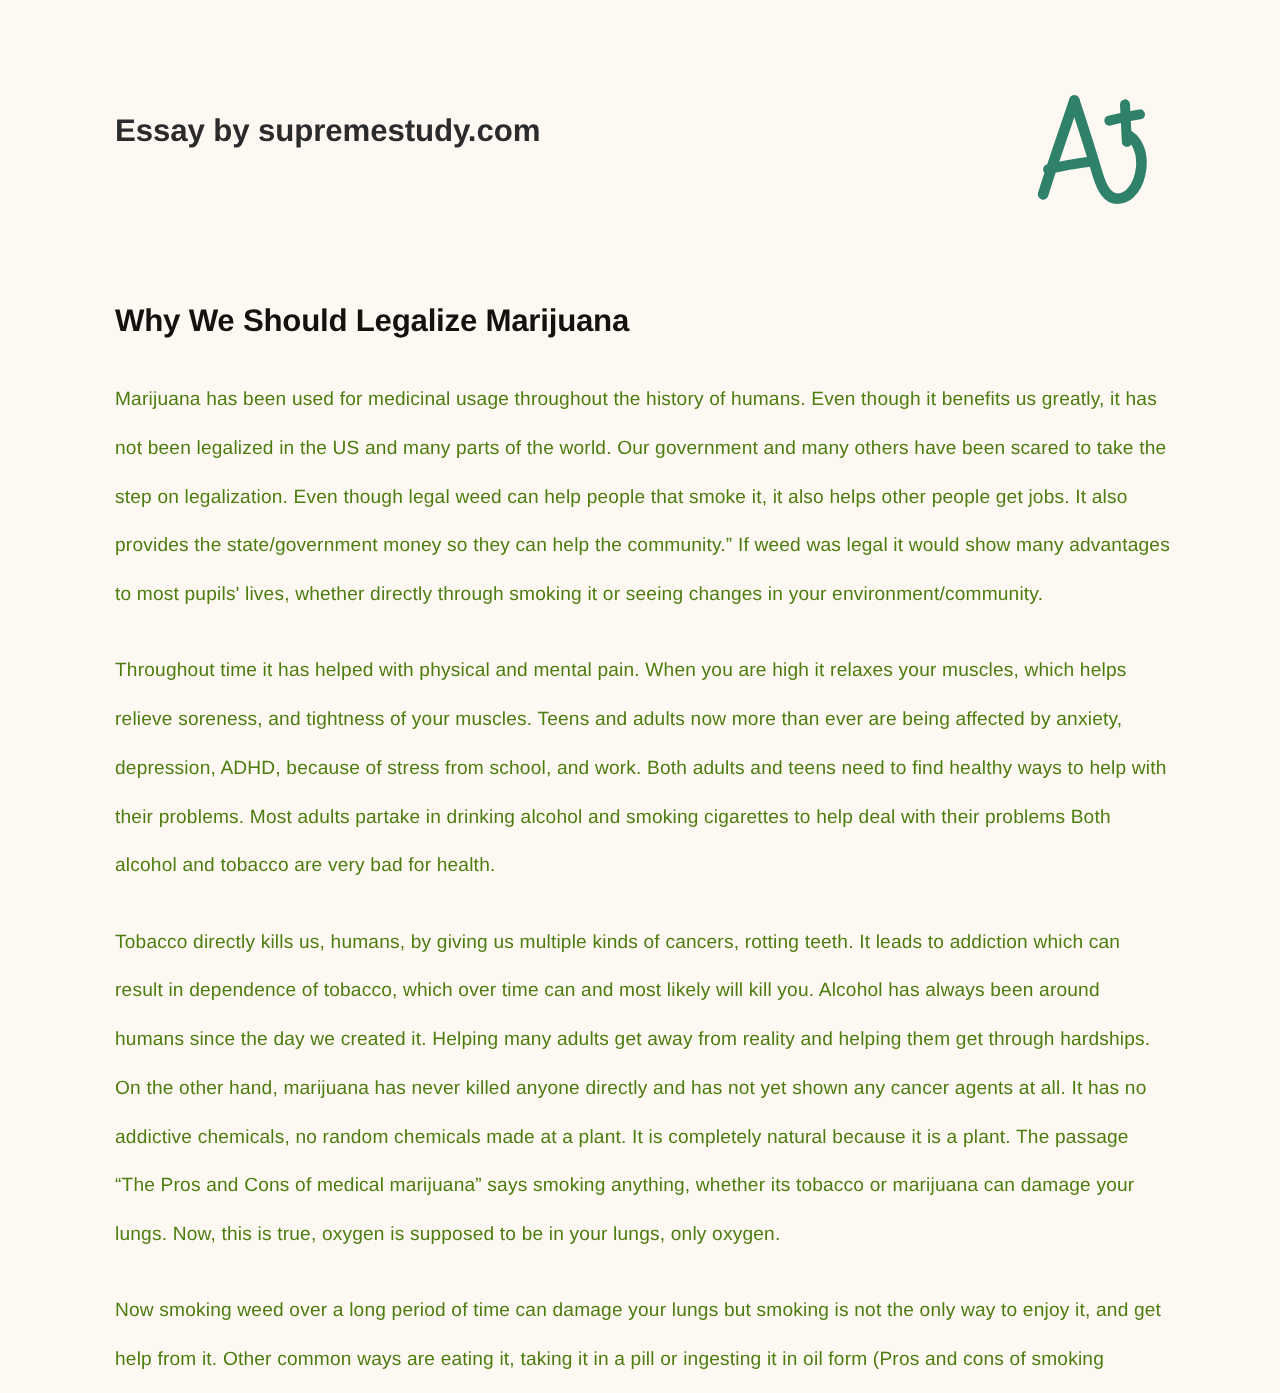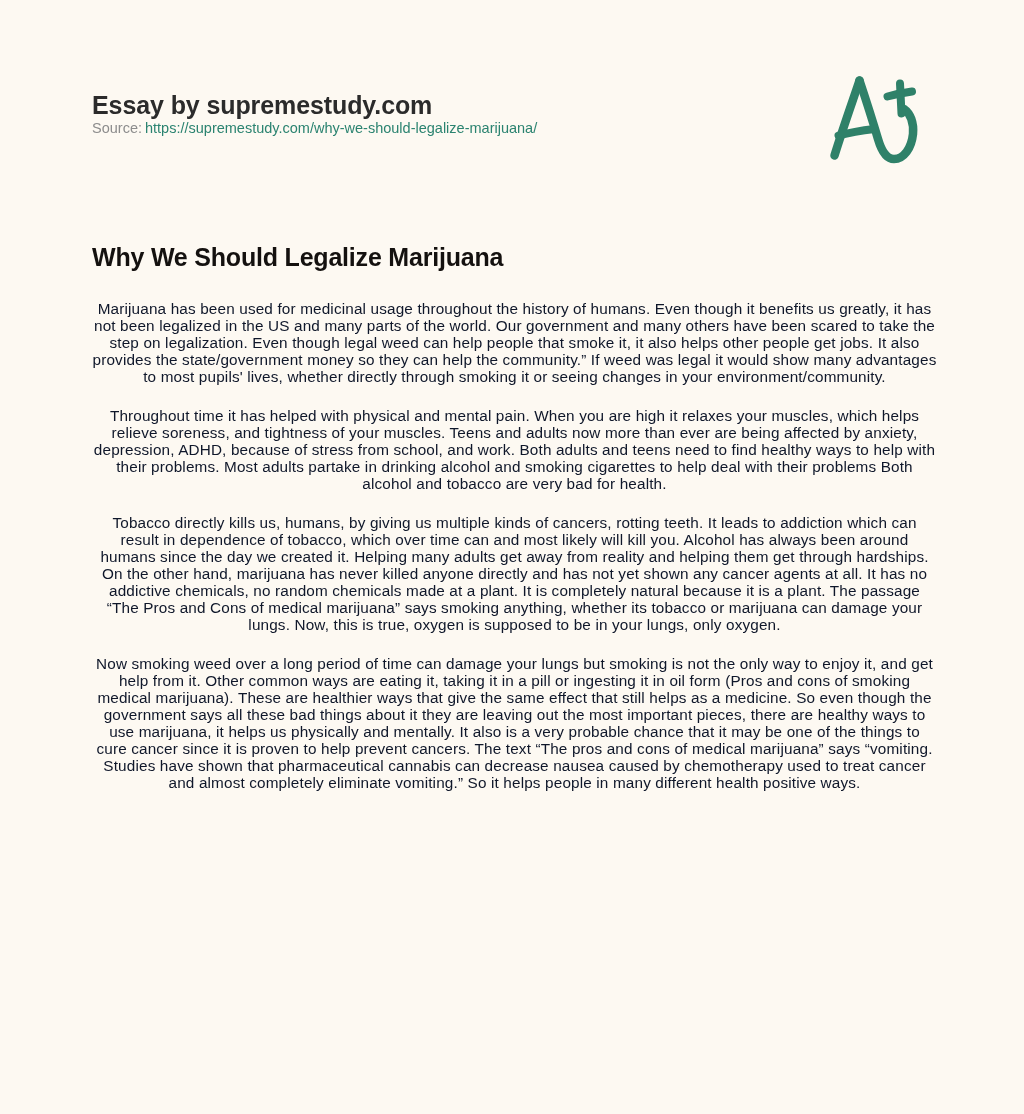--- a/index.html
+++ b/index.html
@@ -93,41 +93,38 @@
     line-height: 1.18;
   }
 
   .body-copy {
     margin-top: 27px;
   }
 
   .body-copy p {
     margin: 0 0 22px 0;
     font-size: 15.3px;
-    line-height: 17px;
-    color: #0f172a;
-    text-align: center;
+    line-height: 39px;
+    color: #4d7c0f;
+    text-align: left;
     letter-spacing: 0.01em;
   }
   .body-copy p:last-child {
     margin-bottom: 0;
   }
 </style>
 </head>
 <body>
 
 <div class="page">
 
   <div class="header">
 
     <div class="byline">Essay by supremestudy.com</div>
 
-    <div class="source-row">
-      <span class="source-label">Source:</span><a class="source-url" href="#">https://supremestudy.com/why-we-should-legalize-marijuana/</a>
-    </div>
 
     <div class="logo">
       <svg viewBox="0 0 120 110" xmlns="http://www.w3.org/2000/svg">
         <g fill="none" stroke="#2f8169" stroke-linecap="round" stroke-linejoin="round">
 
           <path d="M47.5 18.5 C41 38, 31 66, 22.5 93.5" stroke-width="8.5"></path>
 
           <path d="M47.5 18.5 C54 38, 61 60, 66 77 C69.5 89, 74 97, 82 97
                    C92 97, 99.5 86, 101 72 C102 61, 98.5 51.5, 92 47" stroke-width="8.5"></path>
 

